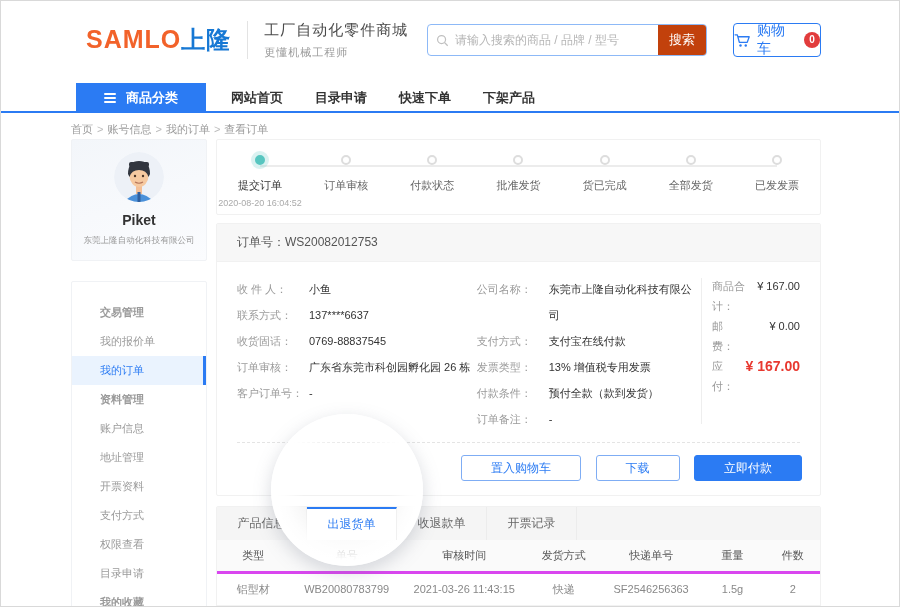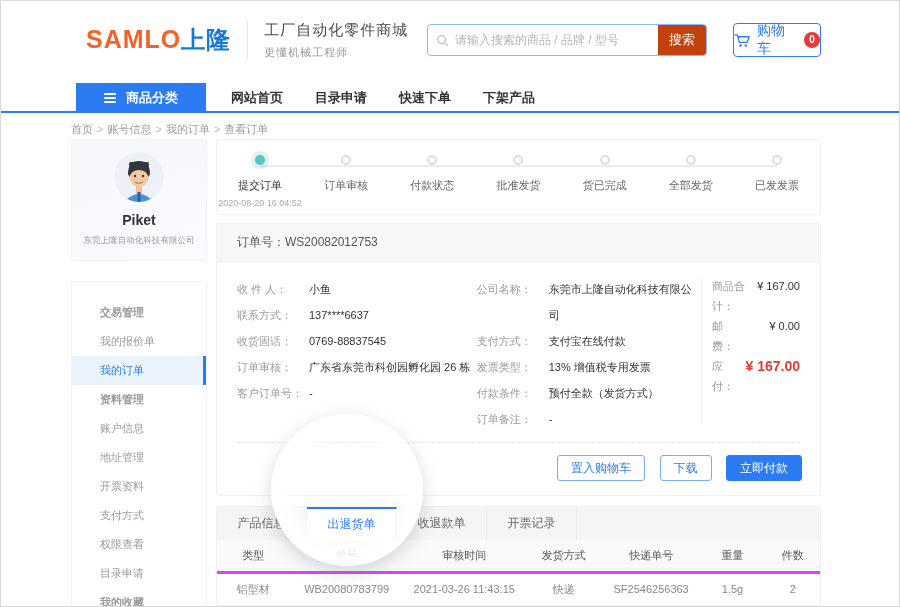--- a/index.html
+++ b/index.html
@@ -70,21 +70,21 @@
   .field-label { color:#9a9a9a; width:72px; flex-shrink:0; }
   .field-value { color:#333; }
   .totals-divider { width:1px; background:#eee; margin:2px 0 8px; }
   .totals { flex:1; padding-left:10px; }
   .total-row { display:flex; justify-content:flex-end; line-height:20px; font-size:11px; }
   .total-label { color:#9a9a9a; }
   .total-value { color:#333; width:66px; text-align:right; }
   .total-row.highlight .total-value { color:#e8382f; font-weight:bold; font-size:14px; }
   .order-divider { border-top:1px dashed #e4e4e4; margin:10px 20px 0; }
   .order-actions { text-align:right; padding:12px 18px 14px; }
-  .btn { display:inline-block; height:26px; line-height:24px; padding:0 13px; font-size:12px; border-radius:3px; margin-left:10px; cursor:pointer; font-family:inherit; }
+  .btn { display:inline-block; height:26px; line-height:24px; padding:0 29px; font-size:12px; border-radius:3px; margin-left:10px; cursor:pointer; font-family:inherit; }
   .btn.outline { border:1px solid #7fadf4; color:#2b7bf3; background:#fff; }
   .btn.primary { border:1px solid #2b7bf3; color:#fff; background:#2b7bf3; }
   
   .lower-panel { margin-top:10px; border:1px solid #f1f1f1; border-radius:2px; }
   .tabs { display:flex; background:#f5f5f5; height:33px; }
   .tab { width:90px; text-align:center; line-height:33px; font-size:12px; color:#666; border-right:1px solid #ececec; cursor:pointer; background:#f5f5f5; }
   .tab.active { background:#fff; color:#2b7bf3; border-top:2px solid #2b7bf3; line-height:31px; position:relative; z-index:6; border-right:1px solid #f0f0f0; }
   .ship-table { width:100%; border-collapse:collapse; font-size:11px; }
   .ship-table th { background:#fafafa; color:#555; font-weight:normal; height:32px; border-bottom:3px solid #d946ef; }
   .ship-table td { color:#888; height:33px; text-align:center; border-bottom:1px solid #f2f2f2; }
@@ -301,21 +301,21 @@
             <span class="field-value">支付宝在线付款</span>
           </div>
 
           <div class="field-row">
             <span class="field-label">发票类型：</span>
             <span class="field-value">13% 增值税专用发票</span>
           </div>
 
           <div class="field-row">
             <span class="field-label">付款条件：</span>
-            <span class="field-value">预付全款（发货方式）</span>
+            <span class="field-value">预付全款（款到发货）</span>
           </div>
 
           <div class="field-row">
             <span class="field-label">订单备注：</span>
             <span class="field-value">-</span>
           </div>
         </div>
       <div class="totals-divider"></div>
       <div class="totals">
 

